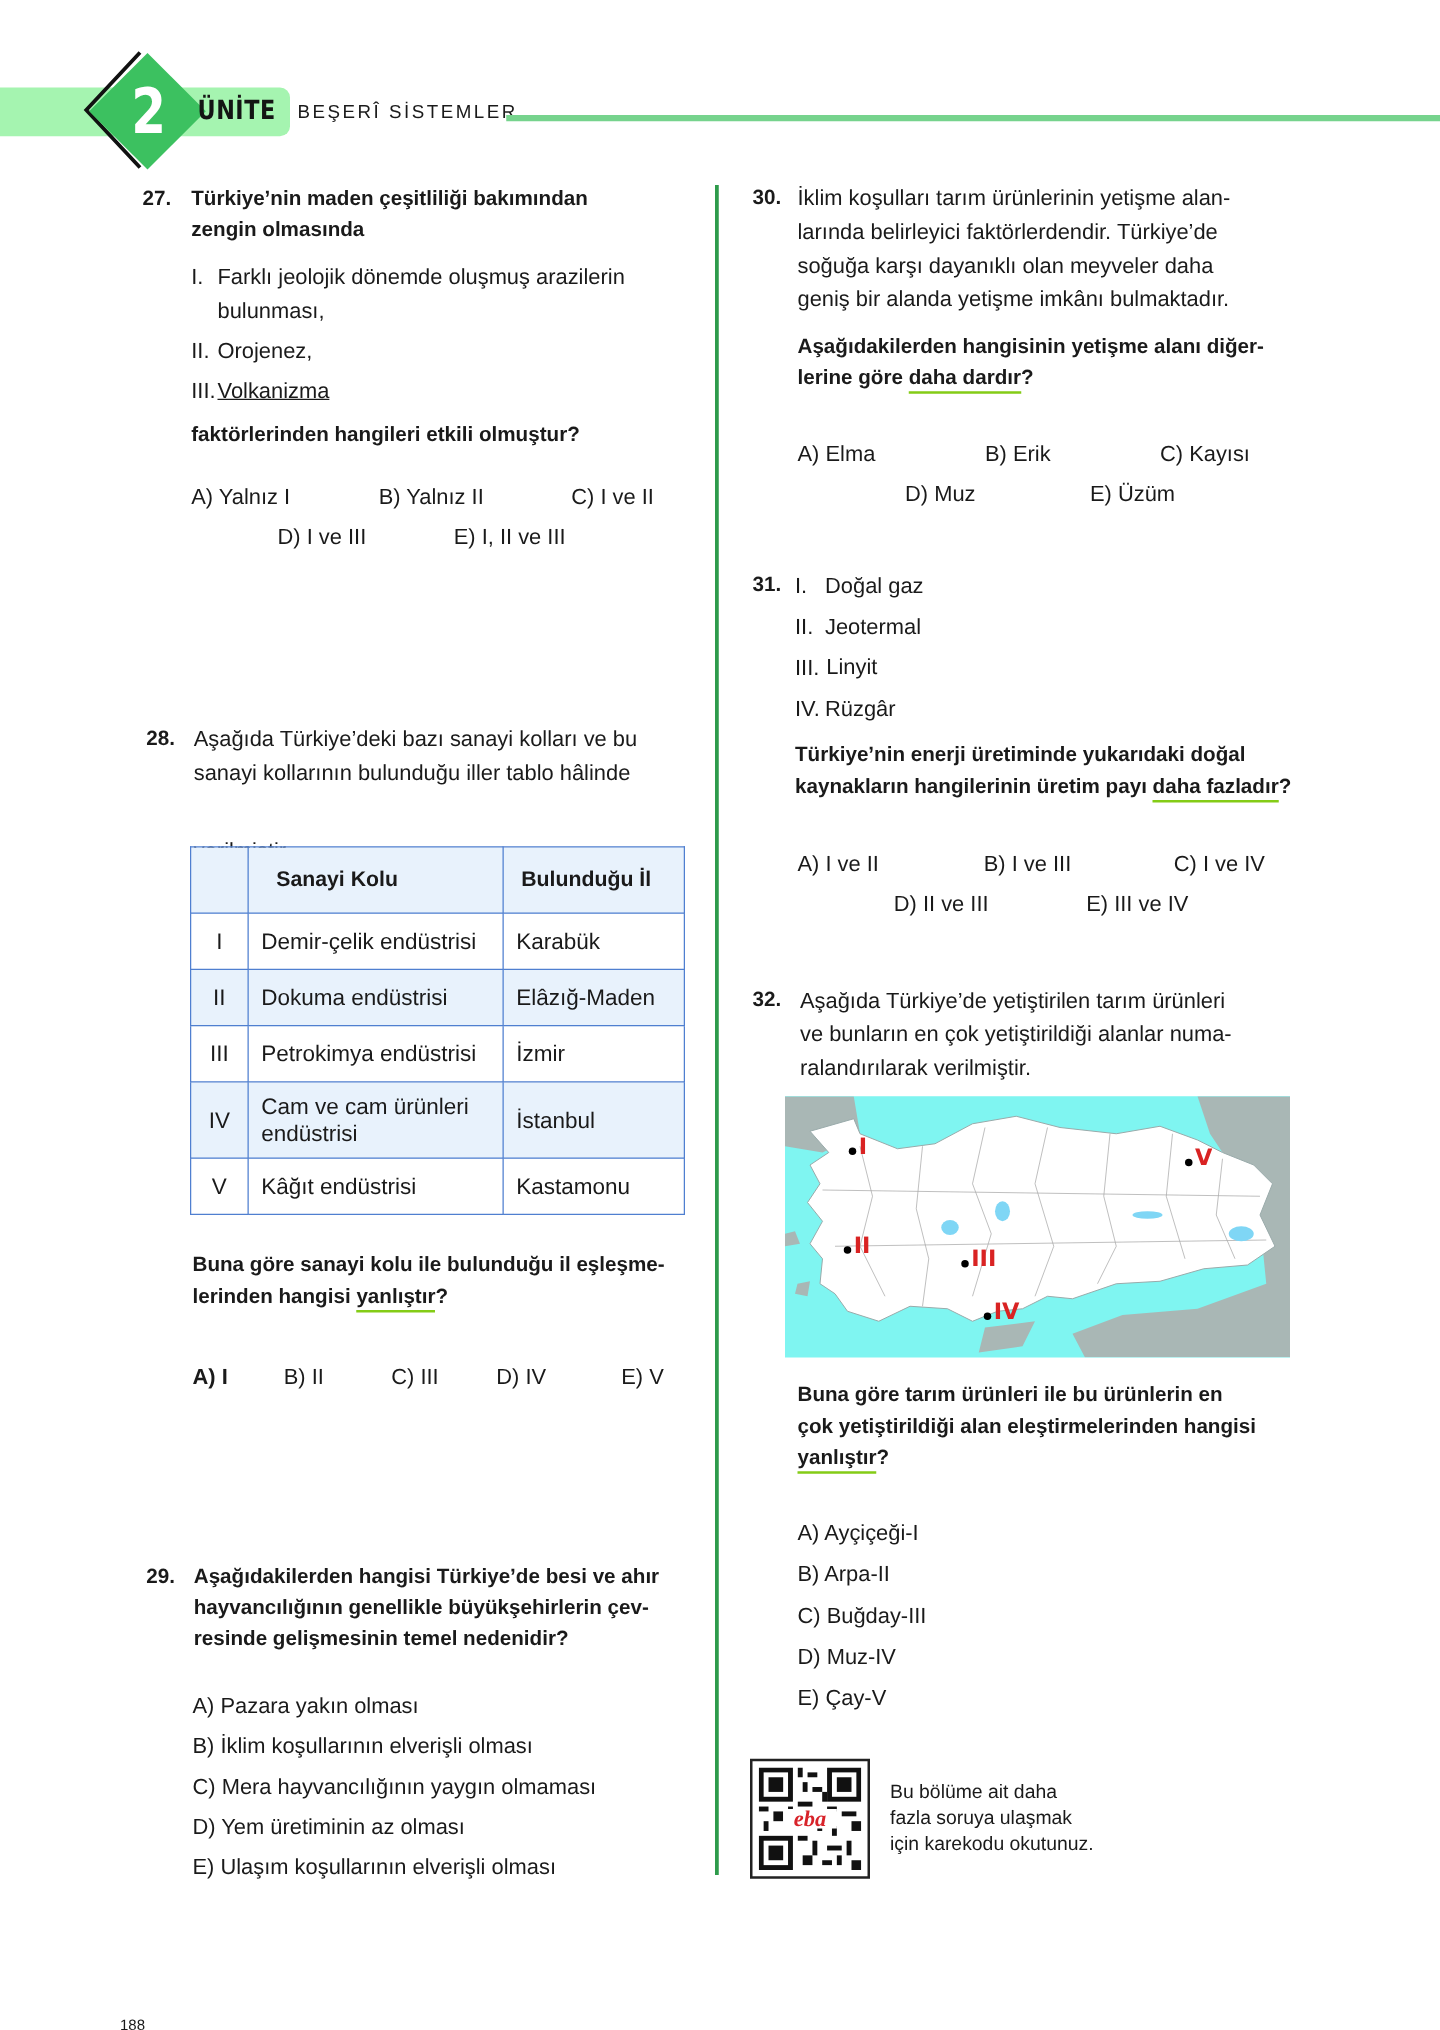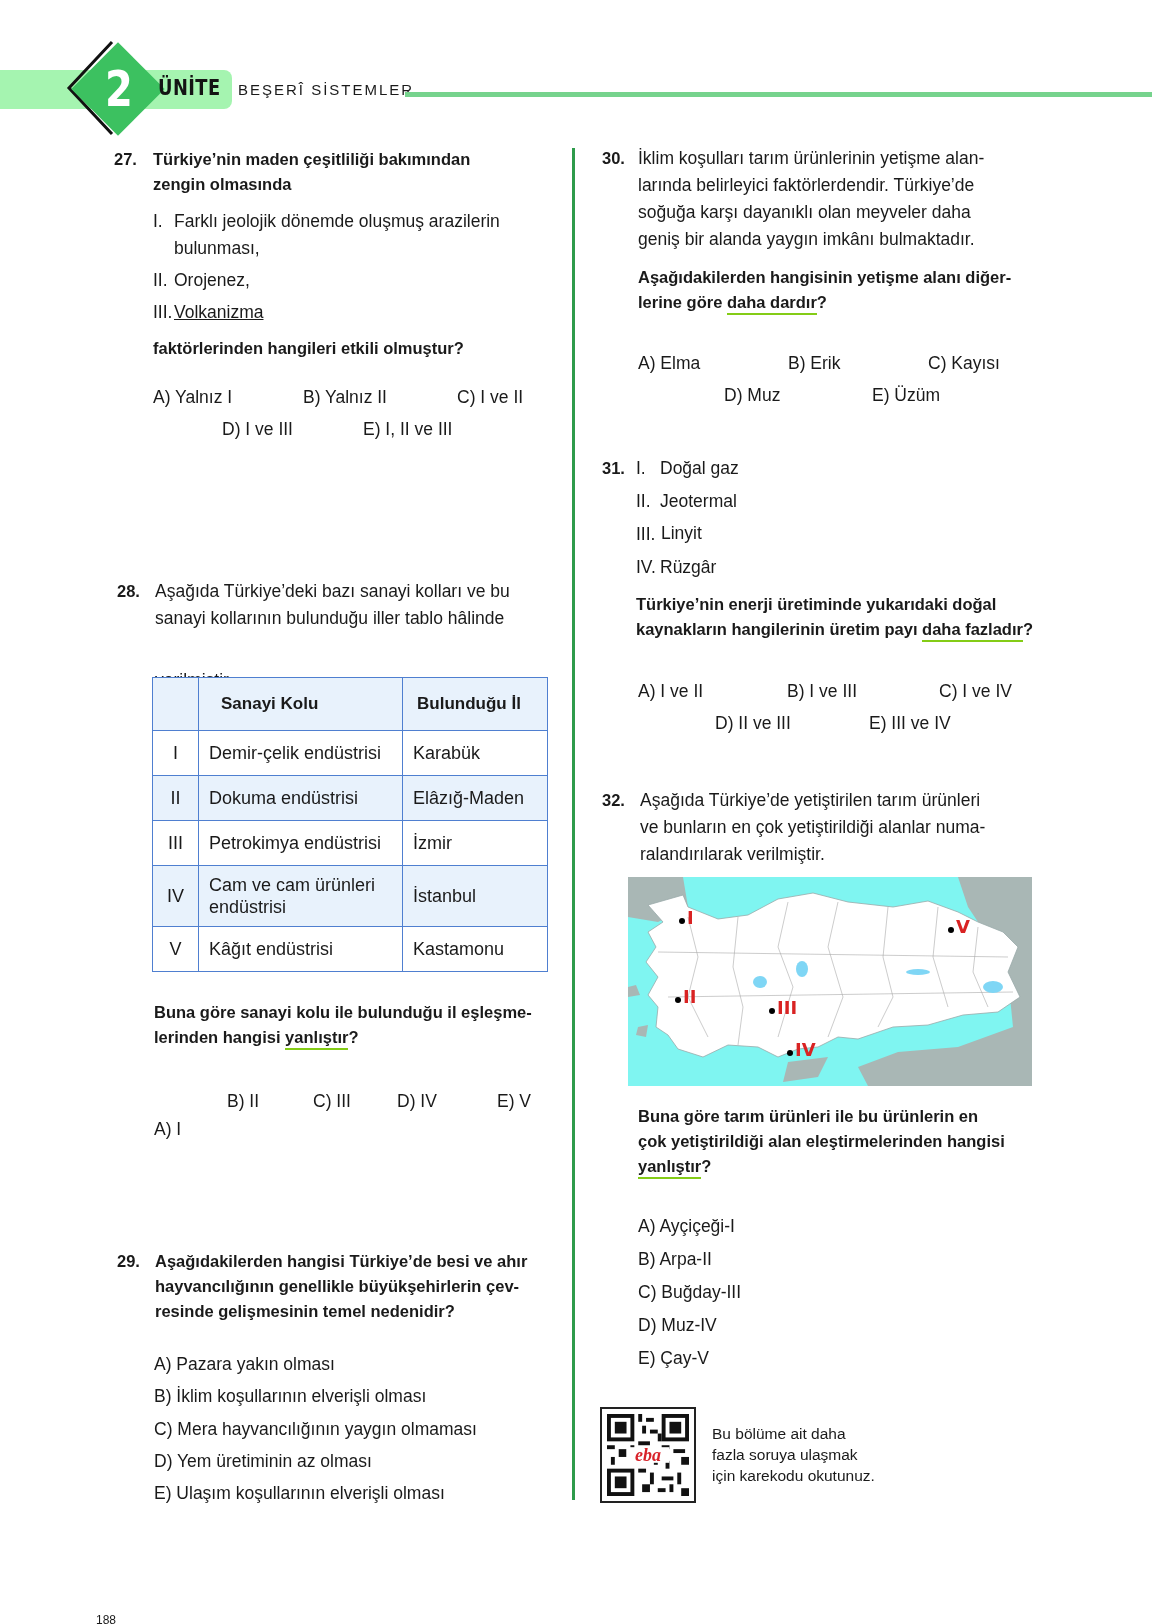--- a/index.html
+++ b/index.html
@@ -119,21 +119,21 @@
       <td class="rn">V</td>
       <td class="c2">Kâğıt endüstrisi</td>
       <td>Kastamonu</td>
     </tr>
   </tbody>
     </table>
 
   <div class="abs bold" style="left:154px;top:1000px;">Buna göre sanayi kolu ile bulunduğu il eşleşme-</div>
   <div class="abs bold" style="left:154px;top:1025px;"><span>lerinden hangisi </span><span class="ul">yanlıştır</span><span>?</span></div>
 
-  <div class="abs q" style="left:154px;top:1117px;">A) I</div>
+  <div class="abs q" style="left:154px;top:1089px;font-weight:bold;">A) I</div>
   <div class="abs q" style="left:227px;top:1089px;">B) II</div>
   <div class="abs q" style="left:313px;top:1089px;">C) III</div>
   <div class="abs q" style="left:397px;top:1089px;">D) IV</div>
   <div class="abs q" style="left:497px;top:1089px;">E) V</div>
 </div>
 
 <div>
   <div class="abs bold" style="left:117px;top:1249px;">29.</div>
   <div class="abs bold" style="left:155px;top:1249px;">Aşağıdakilerden hangisi Türkiye’de besi ve ahır</div>
   <div class="abs bold" style="left:155px;top:1274px;">hayvancılığının genellikle büyükşehirlerin çev-</div>
@@ -144,21 +144,21 @@
   <div class="abs q" style="left:154px;top:1417px;">C)  Mera hayvancılığının yaygın olmaması</div>
   <div class="abs q" style="left:154px;top:1449px;">D)  Yem üretiminin az olması</div>
   <div class="abs q" style="left:154px;top:1481px;">E)  Ulaşım koşullarının elverişli olması</div>
 </div>
 
 <div>
   <div class="abs bold" style="left:602px;top:146px;">30.</div>
   <div class="abs q" style="left:638px;top:146px;">İklim koşulları tarım ürünlerinin yetişme alan-</div>
   <div class="abs q" style="left:638px;top:173px;">larında belirleyici faktörlerdendir. Türkiye’de</div>
   <div class="abs q" style="left:638px;top:200px;">soğuğa karşı dayanıklı olan meyveler daha</div>
-  <div class="abs q" style="left:638px;top:227px;">geniş bir alanda yaygın imkânı bulmaktadır.</div>
+  <div class="abs q" style="left:638px;top:227px;">geniş bir alanda yetişme imkânı bulmaktadır.</div>
 
   <div class="abs bold" style="left:638px;top:265px;">Aşağıdakilerden hangisinin yetişme alanı diğer-</div>
   <div class="abs bold" style="left:638px;top:290px;"><span>lerine göre </span><span class="ul">daha dardır</span><span>?</span></div>
 
   <div class="abs q" style="left:638px;top:351px;">A) Elma</div>
   <div class="abs q" style="left:788px;top:351px;">B) Erik</div>
   <div class="abs q" style="left:928px;top:351px;">C) Kayısı</div>
   <div class="abs q" style="left:724px;top:383px;">D) Muz</div>
   <div class="abs q" style="left:872px;top:383px;">E) Üzüm</div>
 </div>

